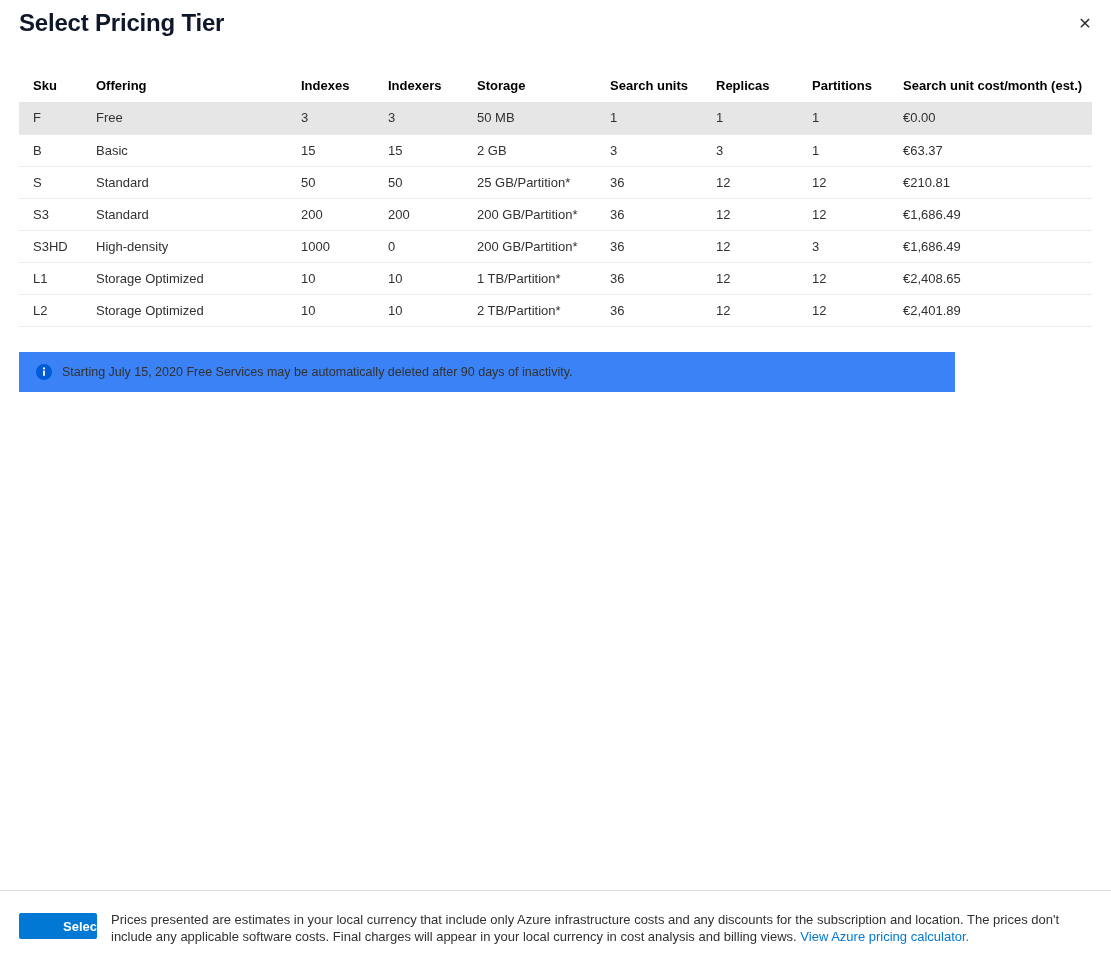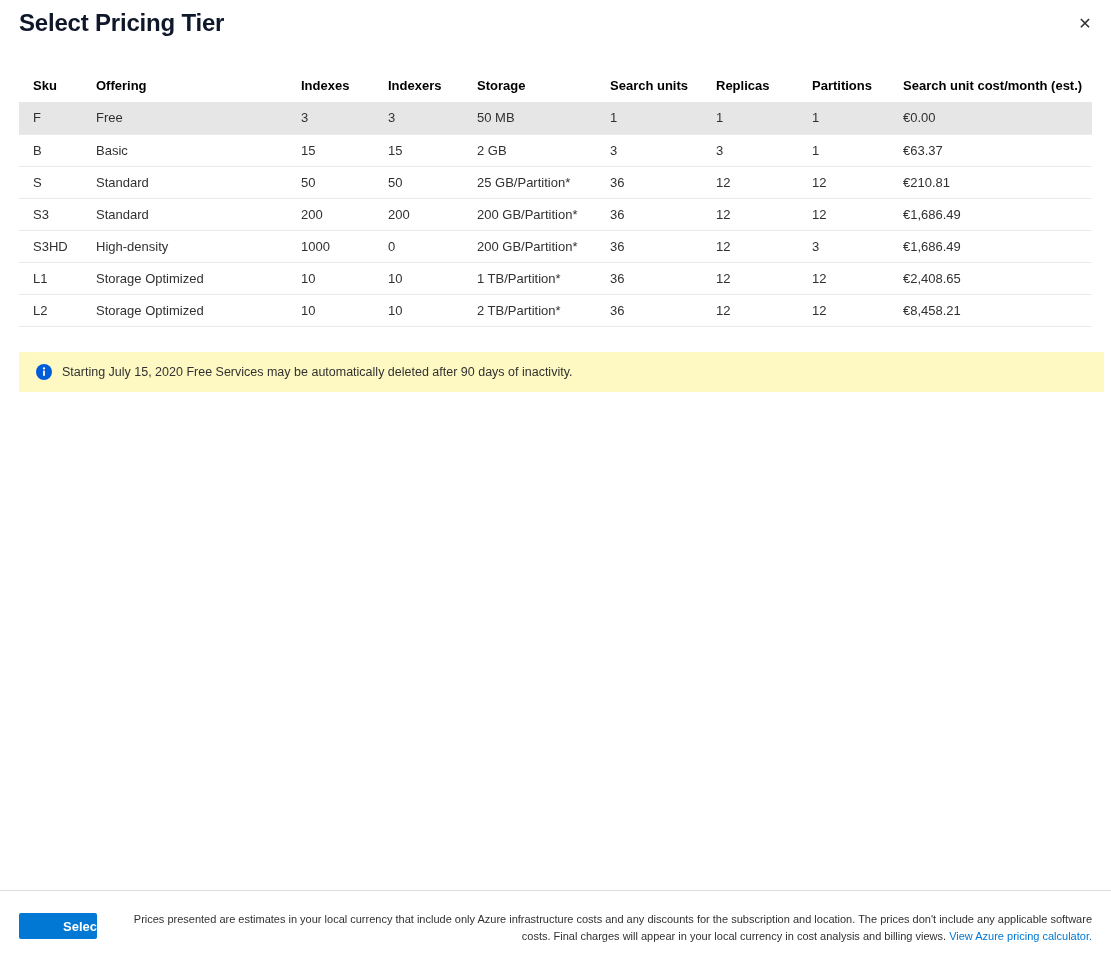--- a/index.html
+++ b/index.html
@@ -64,23 +64,23 @@
     border-bottom: 1px solid #edebe9;
     cursor: pointer;
     background: #ffffff;
   }
   .pricing-table tbody tr.selected {
     background: #e6e6e6;
   }
 
   .info-banner {
     margin: 25px 19px 0 19px;
-    width: 1085px;
+    width: 936px;
     height: 40px;
-    background: #fef9c3;
+    background: #3b82f6;
     display: flex;
     align-items: center;
     padding: 0 12px 0 17px;
     text-align: center;
   }
   .info-icon { flex: 0 0 auto; width: 16px; height: 16px; display: block; }
   .info-banner-text {
     margin-left: 10px;
     font-size: 12.5px;
     color: #323130;
@@ -104,26 +104,25 @@
     font-family: "Liberation Sans", sans-serif;
     font-size: 13px;
     font-weight: 600;
     border: none;
     border-radius: 2px;
     cursor: pointer;
     margin-top: 2px;
     padding-left: 44px;
   }
   .footer-disclaimer {
-    margin-left: 8px;
-    font-size: 11px;
+    margin-left: 14px;
+    font-size: 13px;
     line-height: 17px;
     color: #323130;
     flex: 1;
-    text-align: right;
   }
   .pricing-link {
     color: #0078d4;
     text-decoration: none;
     cursor: pointer;
   }
 </style>
 </head>
 <body>
 
@@ -229,21 +228,21 @@
       </tr>
       <tr>
         <td>L2</td>
         <td>Storage Optimized</td>
         <td>10</td>
         <td>10</td>
         <td>2 TB/Partition*</td>
         <td>36</td>
         <td>12</td>
         <td>12</td>
-        <td>€8,458.21</td>
+        <td>€2,401.89</td>
       </tr>
     </tbody>
 </table>
 
 <div class="info-banner">
   <svg class="info-icon" viewBox="0 0 16 16" width="16" height="16">
     <circle cx="8" cy="8" r="8" fill="#015cda"></circle>
     <circle cx="8" cy="4.4" r="1.15" fill="#ffffff"></circle>
     <rect x="7.1" y="6.6" width="1.8" height="5.2" fill="#ffffff"></rect>
   </svg>

